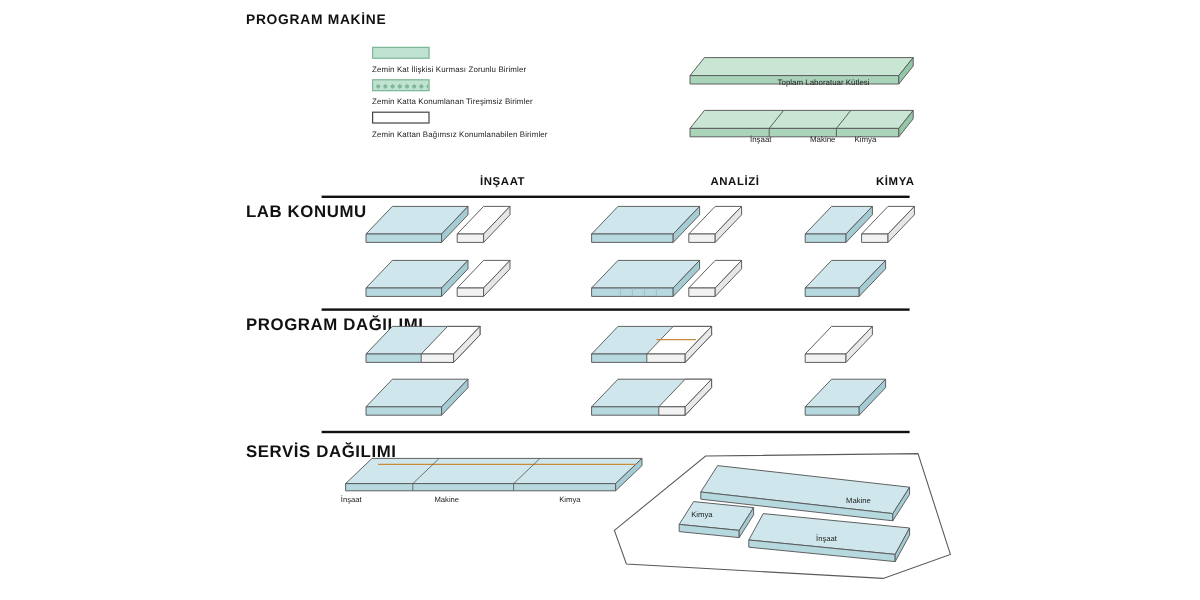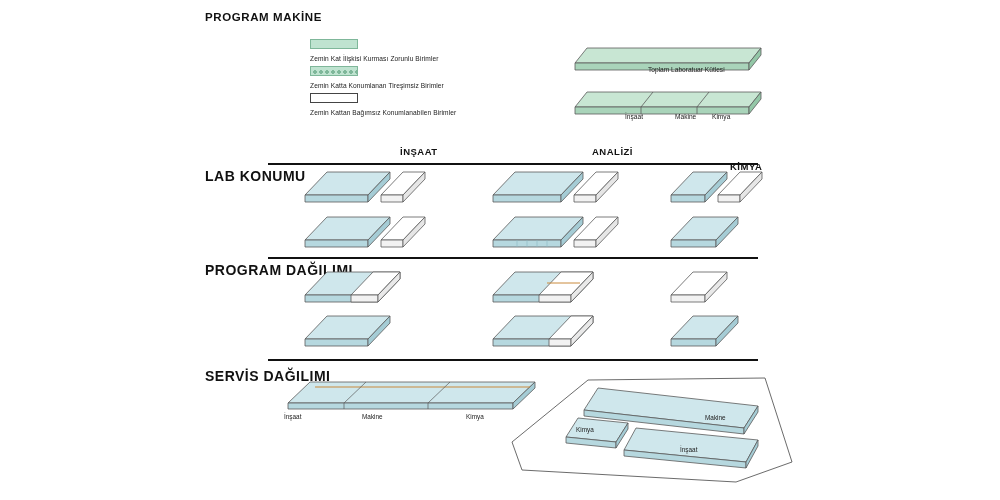--- a/index.html
+++ b/index.html
@@ -127,21 +127,21 @@
       </g>
     </svg>
     <div class="abs mass-label" style="left:73px; top:36px;">Toplam Laboratuar Kütlesi</div>
     <div class="abs mass-label" style="left:50px; top:83px;">İnşaat</div>
     <div class="abs mass-label" style="left:100px; top:83px;">Makine</div>
     <div class="abs mass-label" style="left:137px; top:83px;">Kimya</div>
   </div>
 
   <div class="abs col-head" style="left:400px; top:146px;">İNŞAAT</div>
   <div class="abs col-head" style="left:592px; top:146px;">ANALİZİ</div>
-  <div class="abs col-head" style="left:730px; top:161px;">KİMYA</div>
+  <div class="abs col-head" style="left:730px; top:146px;">KİMYA</div>
 
   <div class="abs rule" style="left:268px; top:163px; width:490px;"></div>
   <div class="abs section-title" style="left:205px; top:168px;">LAB KONUMU</div>
 
   <div class="abs" style="left:295px; top:162px;">
     <svg width="480" height="95" viewBox="0 0 480 95">
 
       <g>
         <polygon points="32,10 95,10 73,33 10,33" fill="#cfe7ec" stroke="#5a5a5a" stroke-width="0.8"></polygon>
         <polygon points="10,33 73,33 73,40 10,40" fill="#b6d8df" stroke="#5a5a5a" stroke-width="0.8"></polygon>

